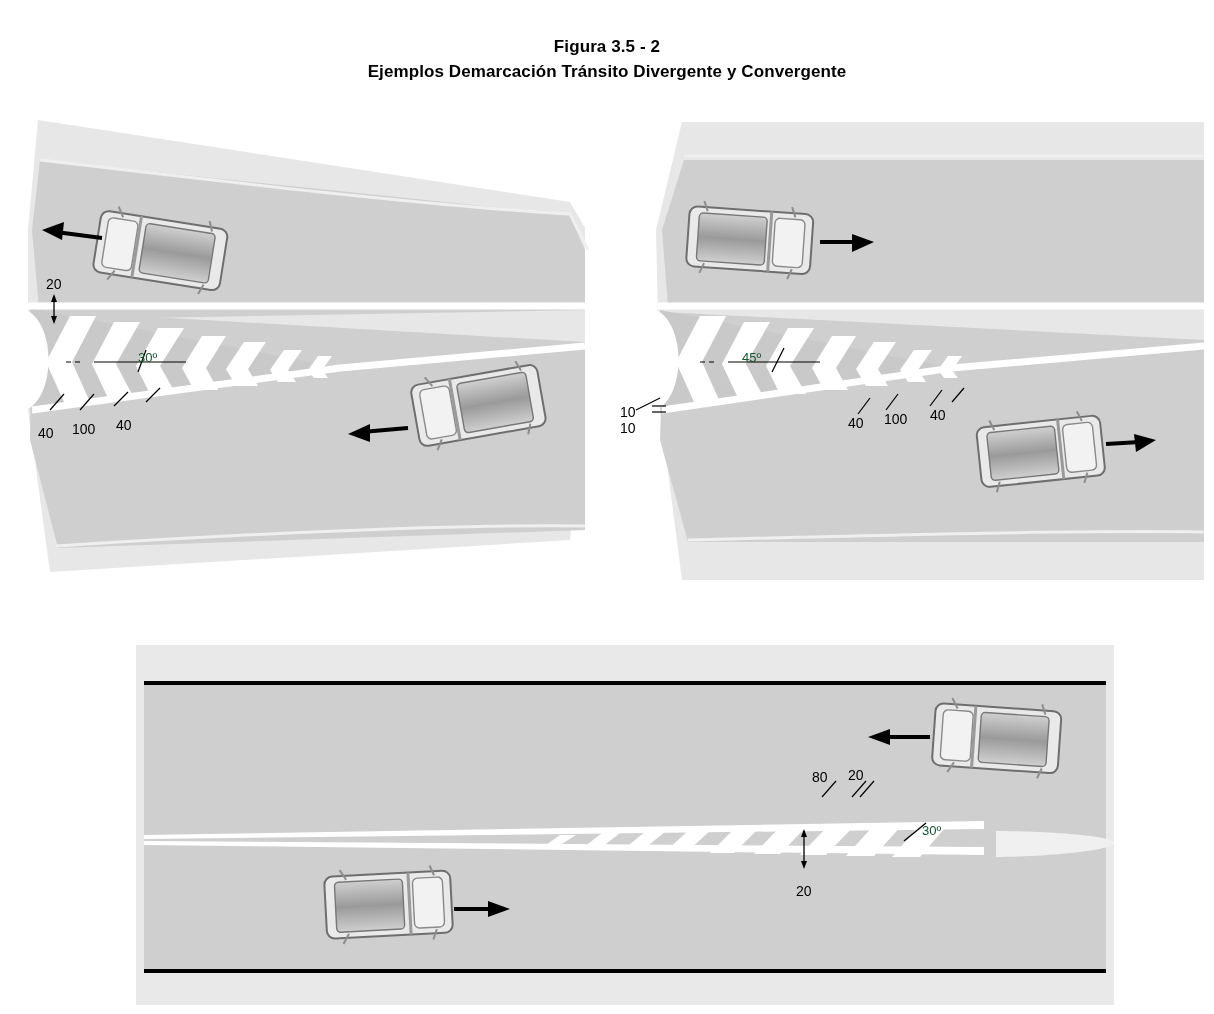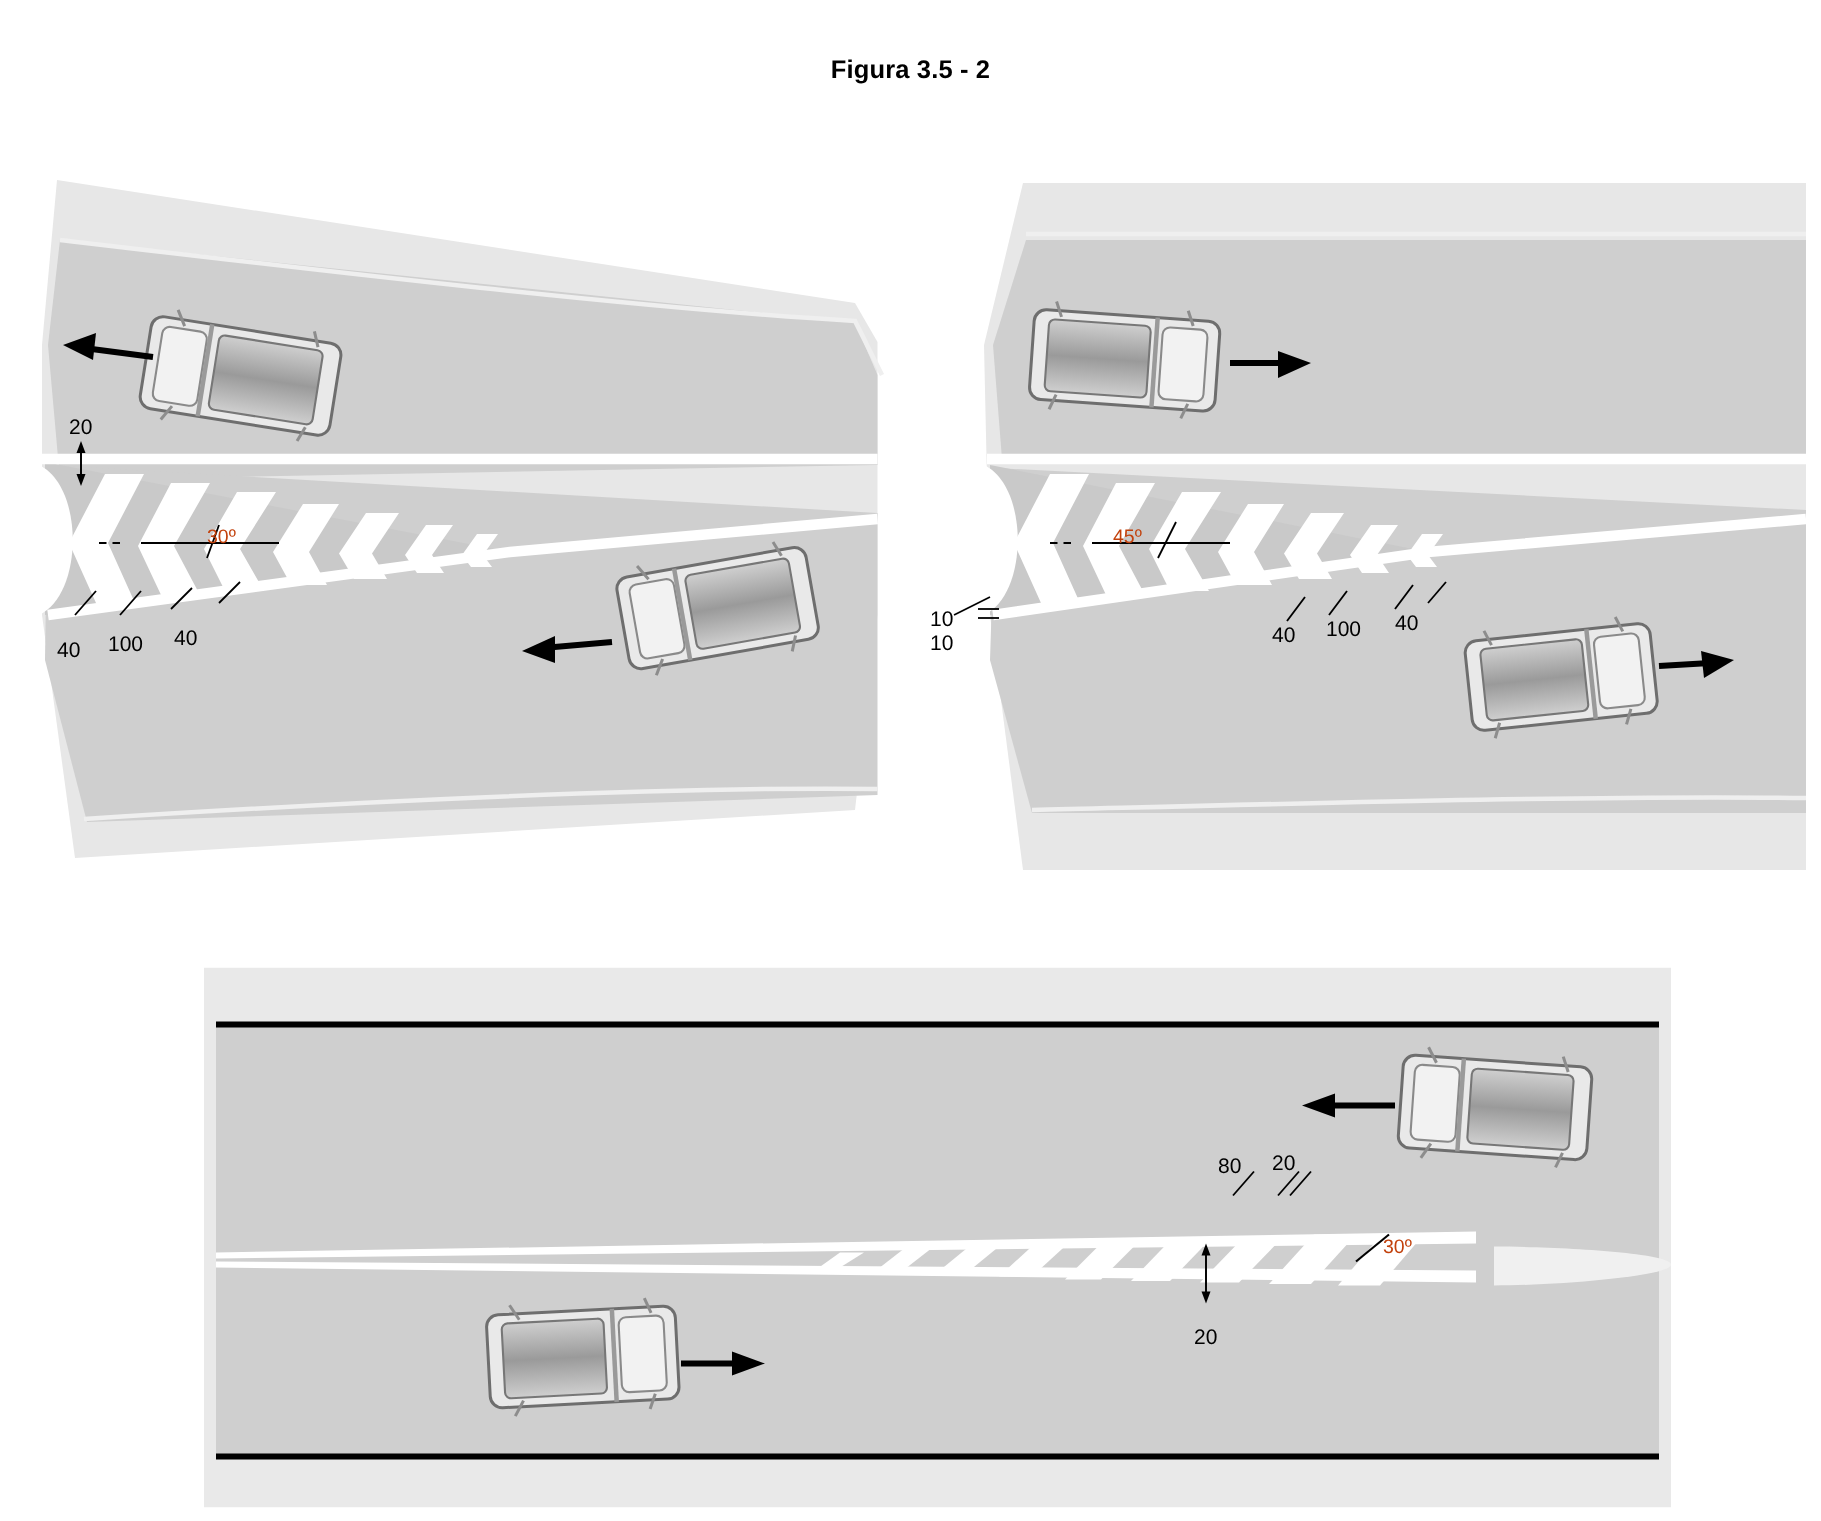--- a/index.html
+++ b/index.html
@@ -38,32 +38,33 @@
     position: absolute;
     font-size: 14px;
     font-family: "Liberation Sans", sans-serif;
     color: #000;
     white-space: nowrap;
   }
   .angle-label {
     position: absolute;
     font-size: 13px;
     font-family: "Liberation Sans", sans-serif;
-    color: #c2410c;
+    color: #14532d;
     white-space: nowrap;
   }
   svg { display: block; }
 </style>
 </head>
 <body>
 
 <div id="page">
 
   <div class="title-block">
     <div class="title-line">Figura 3.5 - 2</div>
+    <div class="title-line">Ejemplos Demarcación Tránsito Divergente y Convergente</div>
   </div>
 
   <div class="panel" style="left:10px; top:110px; width:590px; height:480px;">
     <svg width="590" height="480" viewBox="0 0 590 480">
       <defs>
         <linearGradient id="carwin1" x1="0" y1="0" x2="0" y2="1">
           <stop offset="0%" stop-color="#cfcfcf"></stop>
           <stop offset="50%" stop-color="#9a9a9a"></stop>
           <stop offset="100%" stop-color="#cfcfcf"></stop>
         </linearGradient>

